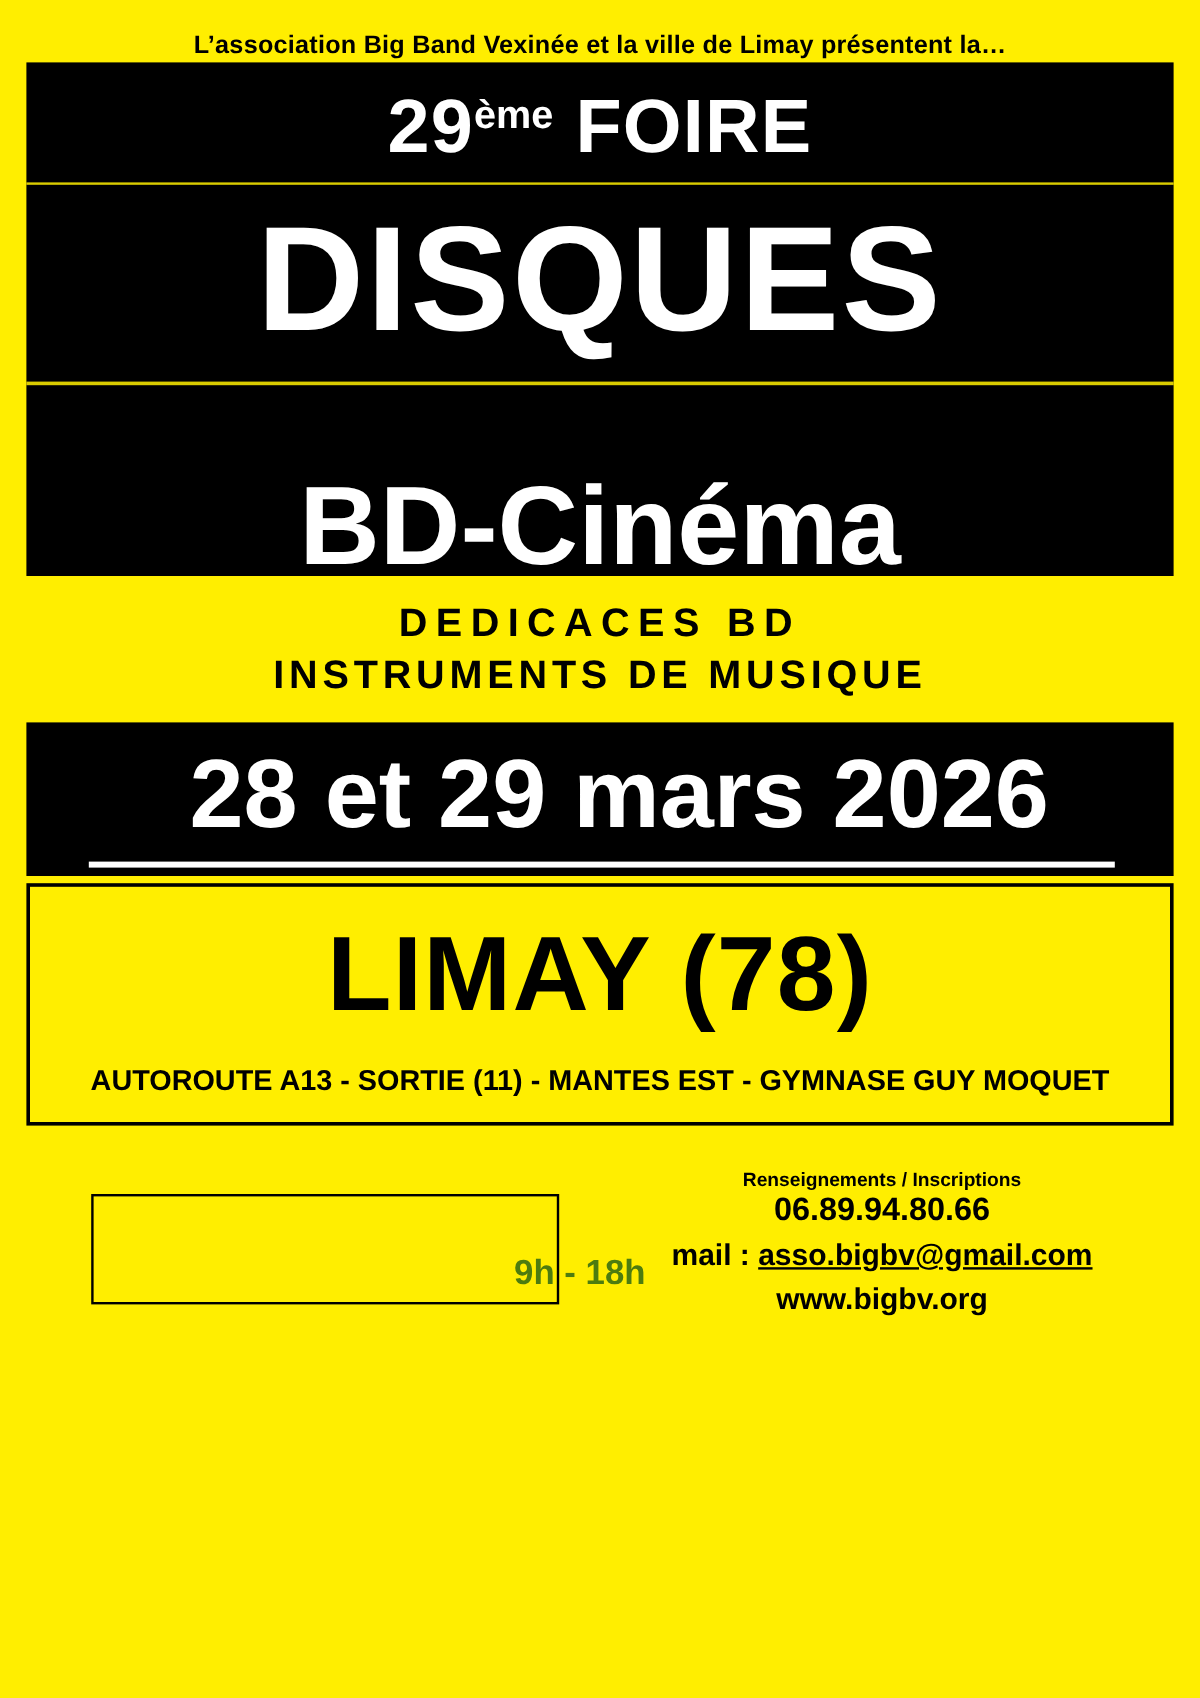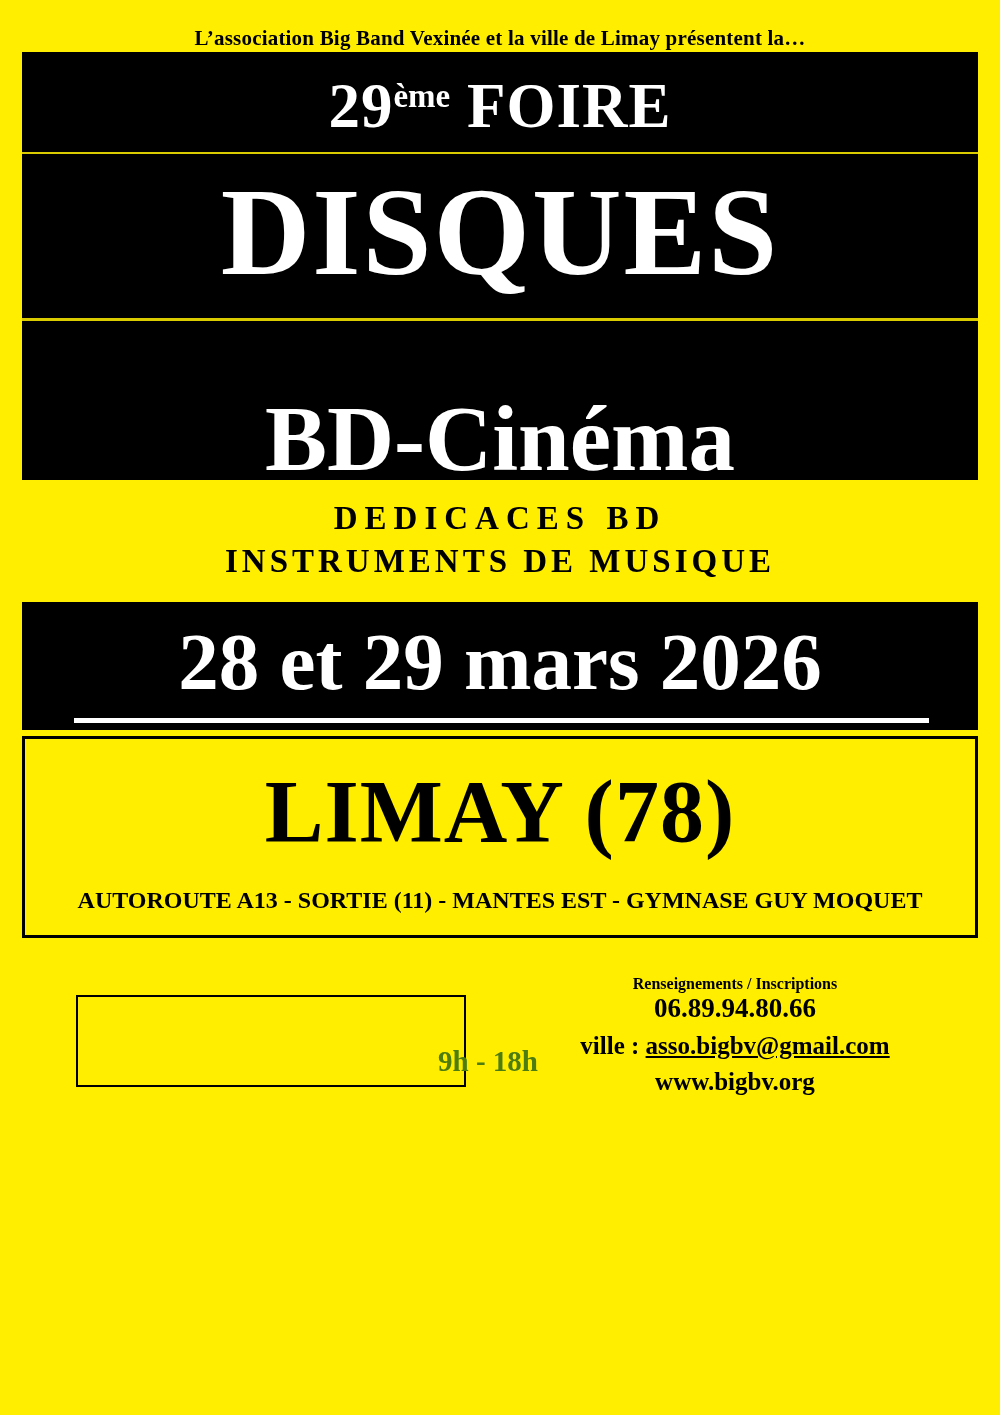--- a/index.html
+++ b/index.html
@@ -10,21 +10,20 @@
   body {
     font-family: "Liberation Sans", sans-serif;
   }
   .poster {
     position: relative;
     width: 1000px;
     height: 1415px;
     background: #ffee00;
     overflow: hidden;
     box-sizing: border-box;
-    font-family: Liberation Serif, serif;
   }
 
   
   .presenter {
     position: absolute;
     top: 26px;
     left: 0;
     width: 1000px;
     text-align: center;
     font-size: 21px;
@@ -138,20 +137,21 @@
   .date-text {
     position: absolute;
     left: 0;
     top: 14px;
     width: 956px;
     text-align: center;
     color: #ffffff;
     font-weight: bold;
     font-size: 81px;
     white-space: nowrap;
+    padding-left: 16px;
   }
   .date-underline {
     position: absolute;
     left: 52px;
     top: 116px;
     width: 855px;
     height: 5px;
     background: #ffffff;
   }
 
@@ -290,21 +290,21 @@
     <div class="city-addr">AUTOROUTE A13 - SORTIE (11) - MANTES EST - GYMNASE GUY MOQUET</div>
   </div>
 
   <div class="hours-box">
     <div class="hours-line2">9h - 18h</div>
   </div>
 
   <div class="contact">
     <div class="contact-title">Renseignements / Inscriptions</div>
     <div class="contact-phone">06.89.94.80.66</div>
-    <div class="contact-mail"><span>ville : </span><span class="addr">asso.bigbv@gmail.com</span></div>
+    <div class="contact-mail"><span>mail : </span><span class="addr">asso.bigbv@gmail.com</span></div>
     <div class="contact-web">www.bigbv.org</div>
   </div>
 
   <div class="logos">
 
     
 
     
 
     

